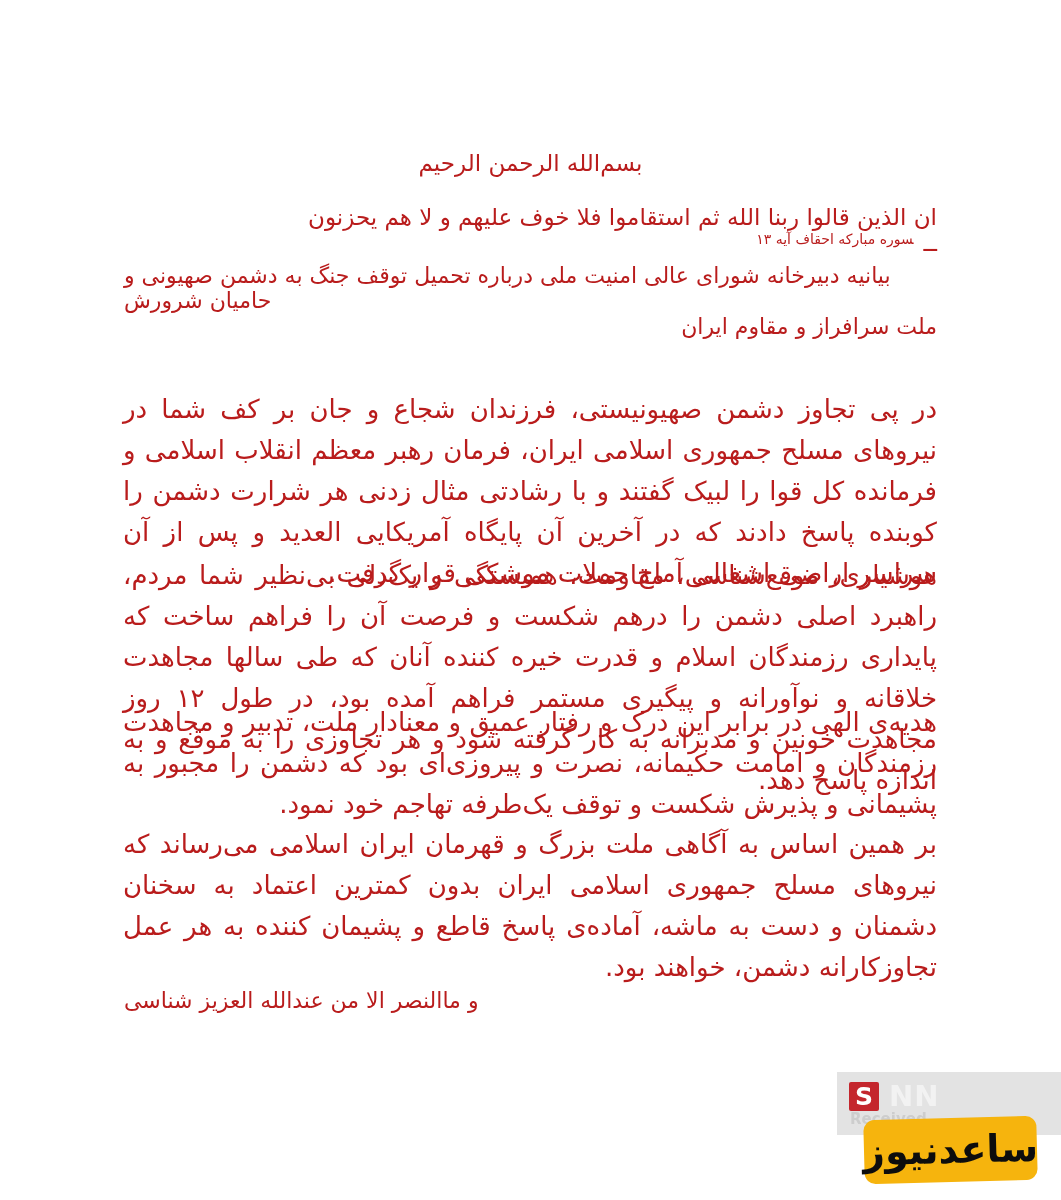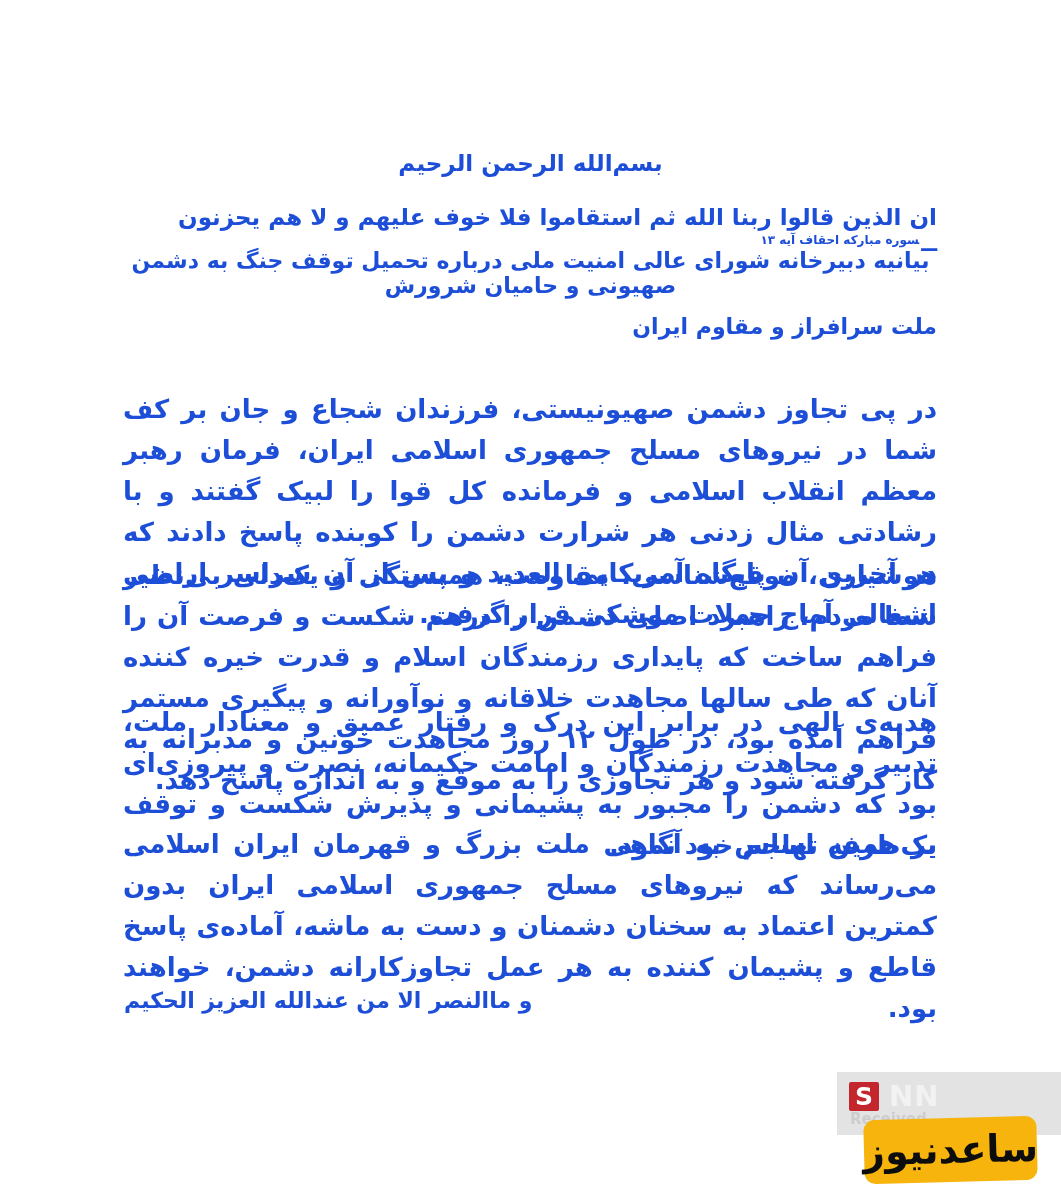--- a/index.html
+++ b/index.html
@@ -11,46 +11,46 @@
   }
   .page {
     position: relative;
     width: 1061px; height: 1200px;
     background: #ffffff;
     color: #101010;
   }
   .fa {
     direction: rtl;
     unicode-bidi: embed;
-    font-weight: bold;
-    color: #1d4ed8;
+    font-weight: normal;
+    color: #b91c1c;
   }
   .bismillah {
     position: absolute;
     top: 150px; left: 0; right: 0;
     text-align: center;
     font-size: 23px;
   }
   .verse-line {
     position: absolute;
     top: 204px; right: 124px; left: 124px;
     text-align: right;
     font-size: 23px;
   }
   .verse-citation {
-    font-size: 12px;
+    font-size: 14px;
     position: relative;
     top: -7px;
-    margin-right: 2px;
+    margin-right: 10px;
     white-space: nowrap;
   }
   .statement-title {
     position: absolute;
-    top: 248px; right: 124px; left: 124px;
-    text-align: center;
+    top: 263px; right: 124px; left: 124px;
+    text-align: left;
     font-size: 22px;
   }
   .salutation {
     position: absolute;
     top: 314px; right: 124px;
     text-align: right;
     font-size: 22px;
   }
   .body-par {
     position: absolute;
@@ -138,21 +138,21 @@
   <div class="fa salutation">ملت سرافراز و مقاوم ایران</div>
 
   <div class="fa body-par par-1">در پی تجاوز دشمن صهیونیستی، فرزندان شجاع و جان بر کف شما در نیروهای مسلح جمهوری اسلامی ایران، فرمان رهبر معظم انقلاب اسلامی و فرمانده کل قوا را لبیک گفتند و با رشادتی مثال زدنی هر شرارت دشمن را کوبنده پاسخ دادند که در آخرین آن پایگاه آمریکایی العدید و پس از آن سراسر اراضی اشغالی آماج حملات موشکی قرار گرفت.</div>
 
   <div class="fa body-par par-2">هوشیاری، موقع‌شناسی، مقاومت، همبستگی و یک‌دلی بی‌نظیر شما مردم، راهبرد اصلی دشمن را درهم شکست و فرصت آن را فراهم ساخت که پایداری رزمندگان اسلام و قدرت خیره کننده آنان که طی سالها مجاهدت خلاقانه و نوآورانه و پیگیری مستمر فراهم آمده بود، در طول ۱۲ روز مجاهدت خونین و مدبرانه به کار گرفته شود و هر تجاوزی را به موقع و به اندازه پاسخ دهد.</div>
 
   <div class="fa body-par par-3">هدیه‌ی الهی در برابر این درک و رفتار عمیق و معنادار ملت، تدبیر و مجاهدت رزمندگان و امامت حکیمانه، نصرت و پیروزی‌ای بود که دشمن را مجبور به پشیمانی و پذیرش شکست و توقف یک‌طرفه تهاجم خود نمود.</div>
 
   <div class="fa body-par par-4">بر همین اساس به آگاهی ملت بزرگ و قهرمان ایران اسلامی می‌رساند که نیروهای مسلح جمهوری اسلامی ایران بدون کمترین اعتماد به سخنان دشمنان و دست به ماشه، آماده‌ی پاسخ قاطع و پشیمان کننده به هر عمل تجاوزکارانه دشمن، خواهند بود.</div>
 
-  <div class="fa closing">و ماالنصر الا من عندالله العزیز الحکیم</div>
+  <div class="fa closing">و ماالنصر الا من عندالله العزیز شناسی</div>
 
   <div class="agency-banner" style="background: rgb(227, 227, 227);">
     <div class="logo-row">
       <div class="logo-s-box" style="background: rgb(196, 38, 45);">S</div>
       <div class="logo-nn">NN</div>
     </div>
     <div class="received-label">Received</div>
   </div>
 
   <div class="fa news-badge" style="background: rgb(246, 180, 13);">ساعدنیوز</div>

